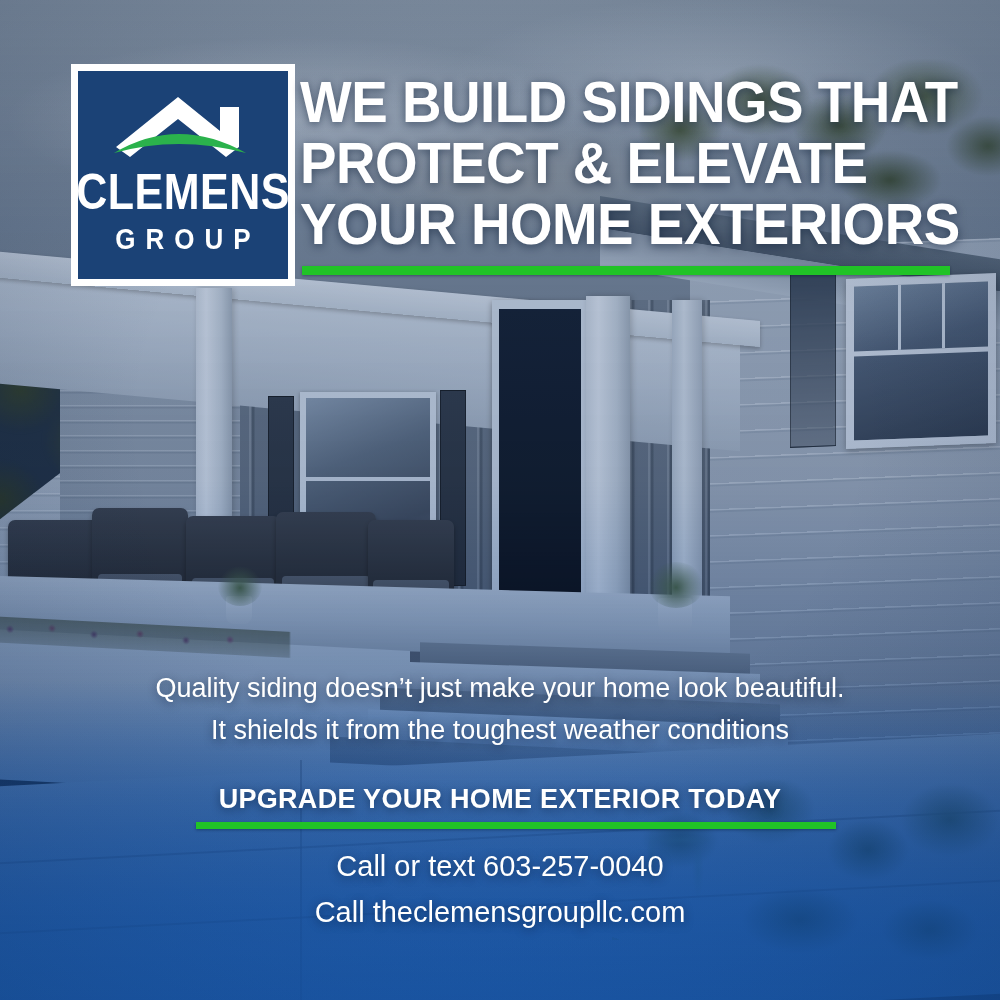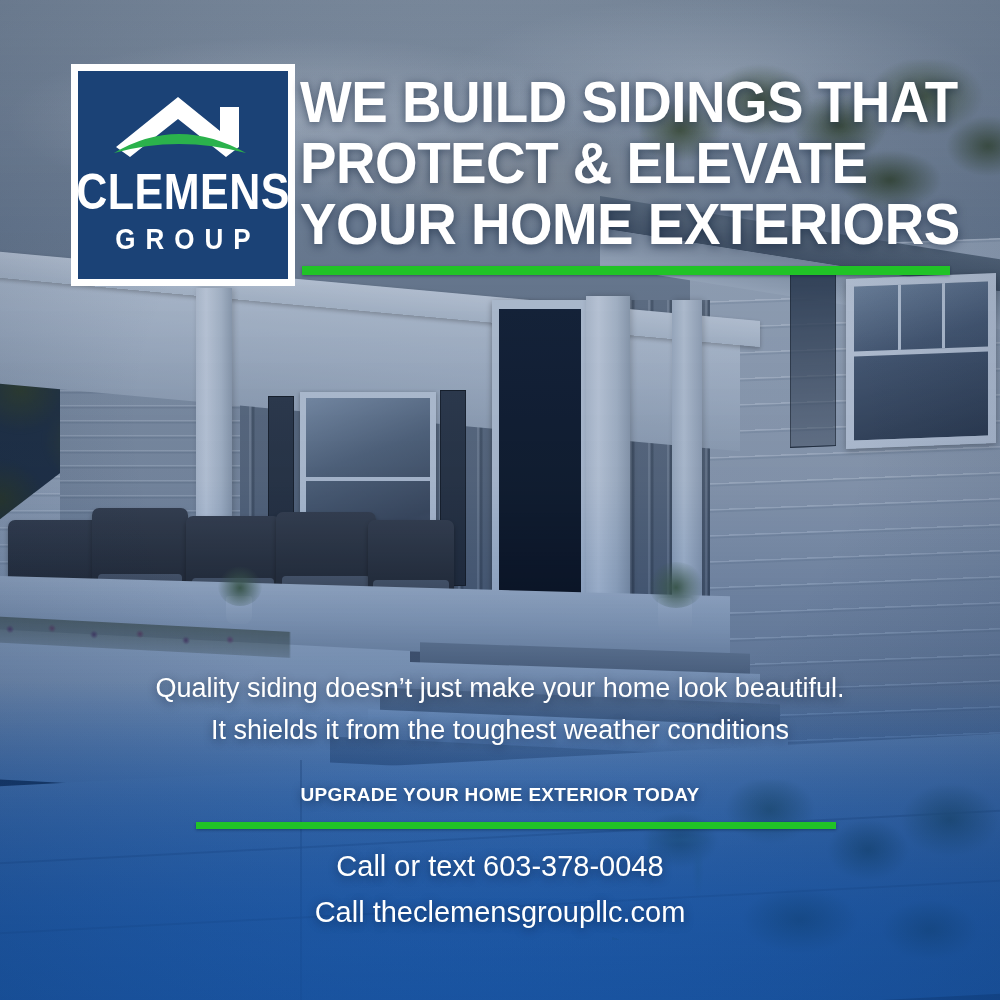--- a/index.html
+++ b/index.html
@@ -284,21 +284,21 @@
   .subtext{
     position:absolute; left:0; right:0; top:628px;
     text-align:center; color:#ffffff; font-size:27px; line-height:1.55;
     text-shadow:0 2px 8px rgba(0,20,45,.5);
     margin-top:40px;
   }
   .subtext span{ display:block; }
 
   .cta{
     position:absolute; left:0; right:0; top:784px; text-align:center;
-    color:#ffffff; font-size:19px; font-weight:bold; letter-spacing:.3px;
+    color:#ffffff; font-size:27px; font-weight:bold; letter-spacing:.3px;
     text-shadow:0 2px 8px rgba(0,20,45,.5);
   }
   .rule-bottom{
     position:absolute; left:196px; top:822px; width:640px; height:7px;
     background:#21c327; box-shadow:0 1px 3px rgba(0,20,45,.4);
   }
   .contact{
     position:absolute; left:0; right:0; top:843px; text-align:center;
     color:#ffffff; font-size:29px; line-height:1.6;
     text-shadow:0 2px 8px rgba(0,20,45,.5);
@@ -397,18 +397,18 @@
 
     <div class="subtext">
       <span>Quality siding doesn’t just make your home look beautiful.</span>
       <span>It shields it from the toughest weather conditions</span>
     </div>
 
     <div class="cta">UPGRADE YOUR HOME EXTERIOR TODAY</div>
     <div class="rule-bottom"></div>
 
     <div class="contact">
-      <span>Call or text 603-378-0048</span>
+      <span>Call or text 603-257-0040</span>
       <span>Call theclemensgroupllc.com</span>
     </div>
 
   </div>
 </div>
 
 </body></html>

